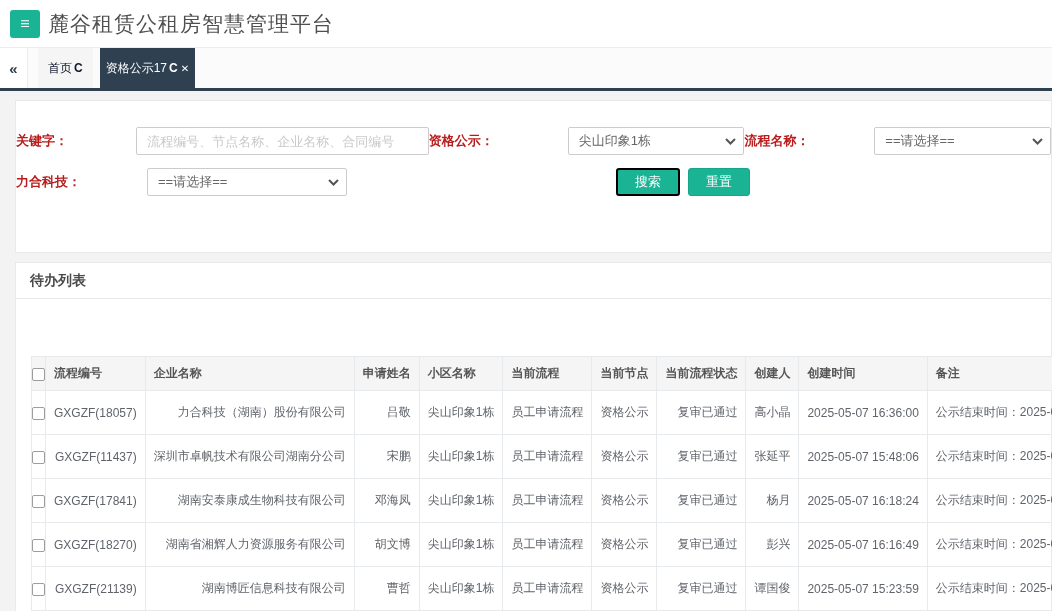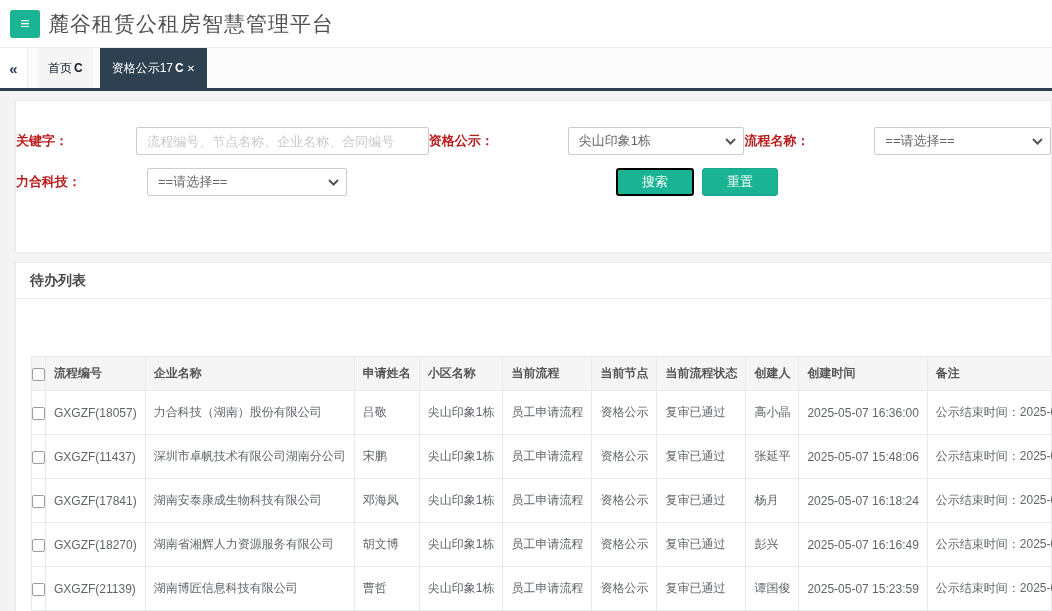--- a/index.html
+++ b/index.html
@@ -23,21 +23,21 @@
   .app-title { font-size:21px; font-weight:400; color:#4f4f4f; margin-left:8px; letter-spacing:1px; }
 
   
   .tabbar { height:40px; background:#fbfbfb; display:flex; align-items:stretch; }
   .collapse-btn {
     width:28px; background:#fff; border:none; border-right:1px solid #eee;
     color:var(--tabdark); font-size:15px; font-weight:700; cursor:pointer;
   }
   .tab { display:flex; align-items:center; font-size:12px; cursor:pointer; }
   .tab-home { margin-left:10px; padding:0 10px; background:#f5f5f5; color:#0f172a; }
-  .tab-active { margin-left:7px; padding:0 12px; background:var(--tabdark); color:#fff; }
+  .tab-active { margin-left:7px; padding:0 6px; background:var(--tabdark); color:#fff; }
   .ticon { font-weight:700; margin-left:2px; font-size:12px; }
   .ticon.close { font-size:10px; margin-left:3px; }
   .tab-underline { height:3px; background:var(--tabdark); }
 
   
   .main { padding:9px 0 0 15px; }
   .panel { background:#fff; border:1px solid var(--border); }
   .panel-title {
     height:36px; line-height:35px; padding:0 14px; border-bottom:1px solid var(--border);
     font-size:14px; font-weight:700; color:#4a4a4a;
@@ -61,32 +61,32 @@
     position:relative; height:28px; border:1px solid #ccc; border-radius:2px; background:#fff;
     display:flex; align-items:center; padding:0 24px 0 10px; font-size:13px; color:#666;
     cursor:pointer; white-space:nowrap;
   }
   .sel-community { width:190px; margin-left:7px; }
   .sel-process  { width:190px; margin-left:16px; }
   .sel-node     { width:200px; }
   .chev { position:absolute; right:7px; top:10px; }
   .btns { margin-left:269px; display:flex; gap:8px; }
   .btn {
-    height:28px; padding:0 24px; font-size:13px; color:#fff; background:var(--accent);
+    height:28px; padding:0 17px; font-size:13px; color:#fff; background:var(--accent);
     border:1px solid #18a689; border-radius:3px; cursor:pointer;
     font-family:"Liberation Sans","DejaVu Sans",sans-serif;
   }
   .btn-search { border:2px solid #000; }
 
   .panel-todo { min-height:349px; }
   .todo-table-wrap { margin:57px 0 6px 15px; }
   table { border-collapse:collapse; table-layout:fixed; }
   th, td { border:1px solid var(--border); padding:0 8px; text-align:left; overflow:hidden; white-space:nowrap; }
   th { height:34px; background:#f5f5f5; font-size:12px; font-weight:700; color:#555; }
-  td { height:44px; font-size:12px; color:#60646a; }
+  td { height:44px; font-size:12px; color:#60646a;text-align:right; }
   .chk-cell { text-align:center; padding:0; }
   .chk {
     display:inline-block; width:13px; height:13px; border:1px solid #9d9d9d;
     border-radius:2px; background:#fff; vertical-align:middle; cursor:pointer;
   }
 </style>
 </head>
 <body>
 
 <header class="topbar">

